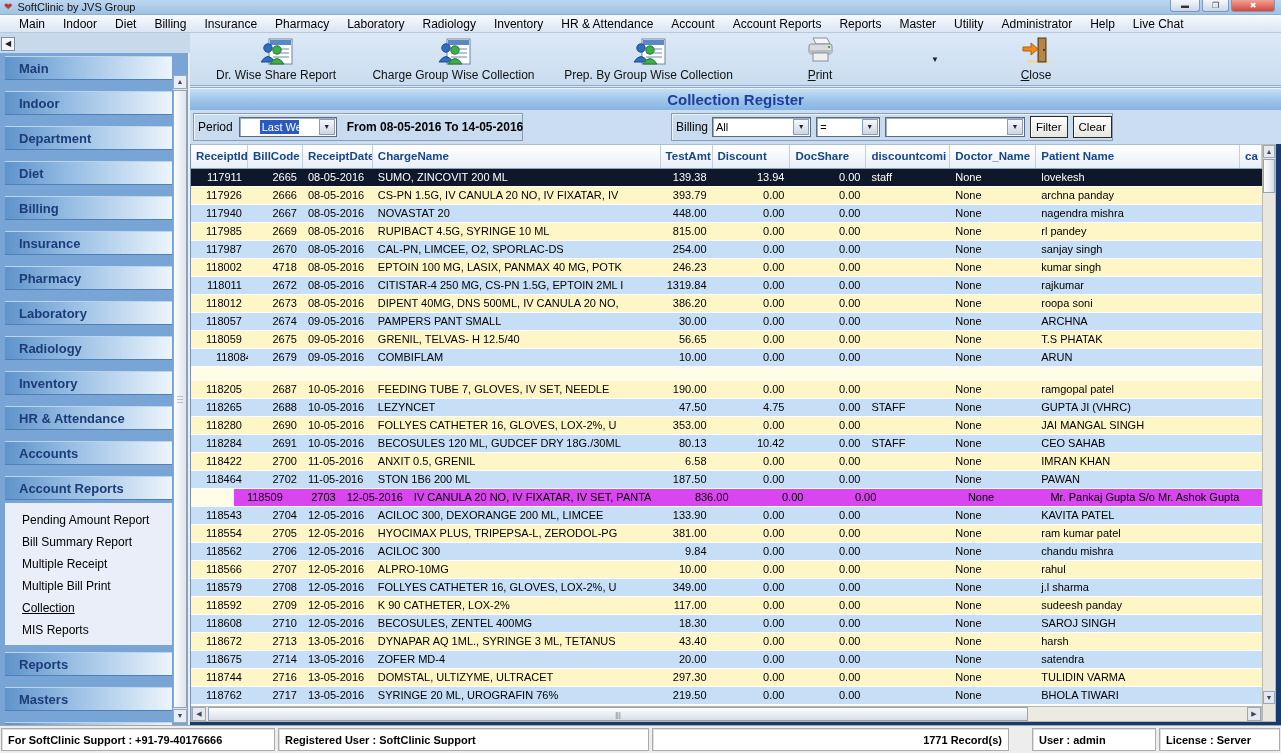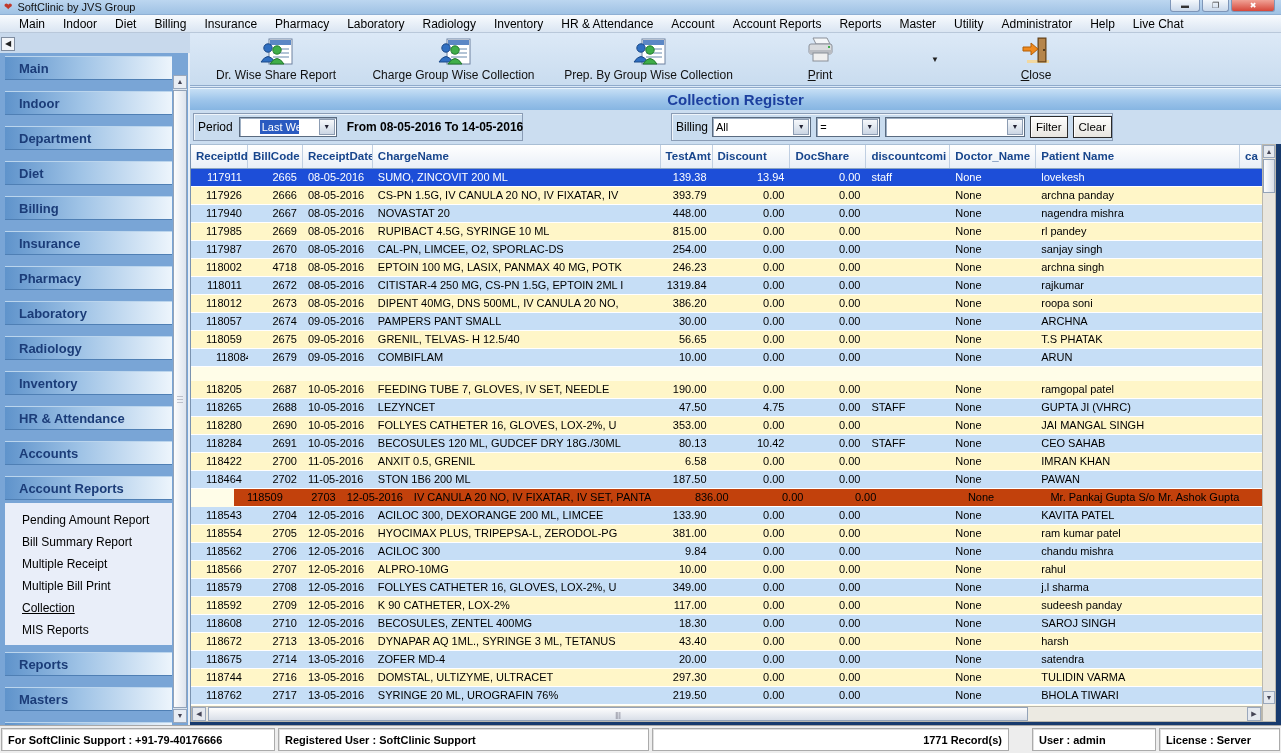--- a/index.html
+++ b/index.html
@@ -287,21 +287,21 @@
             <div class="gh-cell" style="width: 288px;">ChargeName</div>
             <div class="gh-cell" style="width: 52px;">TestAmt</div>
             <div class="gh-cell" style="width: 78px;">Discount</div>
             <div class="gh-cell" style="width: 76px;">DocShare</div>
             <div class="gh-cell" style="width: 84px;">discountcomi</div>
             <div class="gh-cell" style="width: 86px;">Doctor_Name</div>
             <div class="gh-cell" style="width: 204px;">Patient Name</div>
             <div class="gh-cell" style="width: 22px;">ca</div>
           </div>
         <div class="grid-body" id="grid-body">
-            <div class="grid-row sel" style="background: #1d4ed8;">
+            <div class="grid-row sel" style="background: #0f172a;">
               <div class="g-cell ra" style="width: 57px;">117911</div>
               <div class="g-cell ra" style="width: 55px;">2665</div>
               <div class="g-cell la" style="width: 70px;">08-05-2016</div>
               <div class="g-cell la" style="width: 288px;">SUMO, ZINCOVIT 200 ML</div>
               <div class="g-cell ra" style="width: 52px;">139.38</div>
               <div class="g-cell ra" style="width: 78px;">13.94</div>
               <div class="g-cell ra" style="width: 76px;">0.00</div>
               <div class="g-cell la" style="width: 84px;">staff</div>
               <div class="g-cell la" style="width: 86px;">None</div>
               <div class="g-cell la" style="width: 204px;">lovekesh</div>
@@ -362,21 +362,21 @@
             <div class="grid-row" style="background: rgb(255, 246, 200);">
               <div class="g-cell ra" style="width: 57px;">118002</div>
               <div class="g-cell ra" style="width: 55px;">4718</div>
               <div class="g-cell la" style="width: 70px;">08-05-2016</div>
               <div class="g-cell la" style="width: 288px;">EPTOIN 100 MG, LASIX, PANMAX 40 MG, POTK</div>
               <div class="g-cell ra" style="width: 52px;">246.23</div>
               <div class="g-cell ra" style="width: 78px;">0.00</div>
               <div class="g-cell ra" style="width: 76px;">0.00</div>
               <div class="g-cell la" style="width: 84px;"></div>
               <div class="g-cell la" style="width: 86px;">None</div>
-              <div class="g-cell la" style="width: 204px;">archna singh</div>
+              <div class="g-cell la" style="width: 204px;">kumar singh</div>
               <div class="g-cell la" style="width: 22px;"></div>
             </div>
             <div class="grid-row" style="background: rgb(198, 222, 246);">
               <div class="g-cell ra" style="width: 57px;">118011</div>
               <div class="g-cell ra" style="width: 55px;">2672</div>
               <div class="g-cell la" style="width: 70px;">08-05-2016</div>
               <div class="g-cell la" style="width: 288px;">CITISTAR-4 250 MG, CS-PN 1.5G, EPTOIN 2ML I</div>
               <div class="g-cell ra" style="width: 52px;">1319.84</div>
               <div class="g-cell ra" style="width: 78px;">0.00</div>
               <div class="g-cell ra" style="width: 76px;">0.00</div>
@@ -508,21 +508,21 @@
               <div class="g-cell la" style="width: 70px;">11-05-2016</div>
               <div class="g-cell la" style="width: 288px;">STON 1B6 200 ML</div>
               <div class="g-cell ra" style="width: 52px;">187.50</div>
               <div class="g-cell ra" style="width: 78px;">0.00</div>
               <div class="g-cell ra" style="width: 76px;">0.00</div>
               <div class="g-cell la" style="width: 84px;"></div>
               <div class="g-cell la" style="width: 86px;">None</div>
               <div class="g-cell la" style="width: 204px;">PAWAN</div>
               <div class="g-cell la" style="width: 22px;"></div>
             </div>
-            <div class="grid-row" style="background: #c2410c; margin-left: 43px;">
+            <div class="grid-row" style="background: #d946ef; margin-left: 43px;">
               <div class="g-cell ra" style="width: 57px;">118509</div>
               <div class="g-cell ra" style="width: 55px;">2703</div>
               <div class="g-cell la" style="width: 70px;">12-05-2016</div>
               <div class="g-cell la" style="width: 288px;">IV CANULA 20 NO, IV FIXATAR, IV SET, PANTA</div>
               <div class="g-cell ra" style="width: 52px;">836.00</div>
               <div class="g-cell ra" style="width: 78px;">0.00</div>
               <div class="g-cell ra" style="width: 76px;">0.00</div>
               <div class="g-cell la" style="width: 84px;"></div>
               <div class="g-cell la" style="width: 86px;">None</div>
               <div class="g-cell la" style="width: 204px;">Mr. Pankaj Gupta S/o Mr. Ashok Gupta</div>

